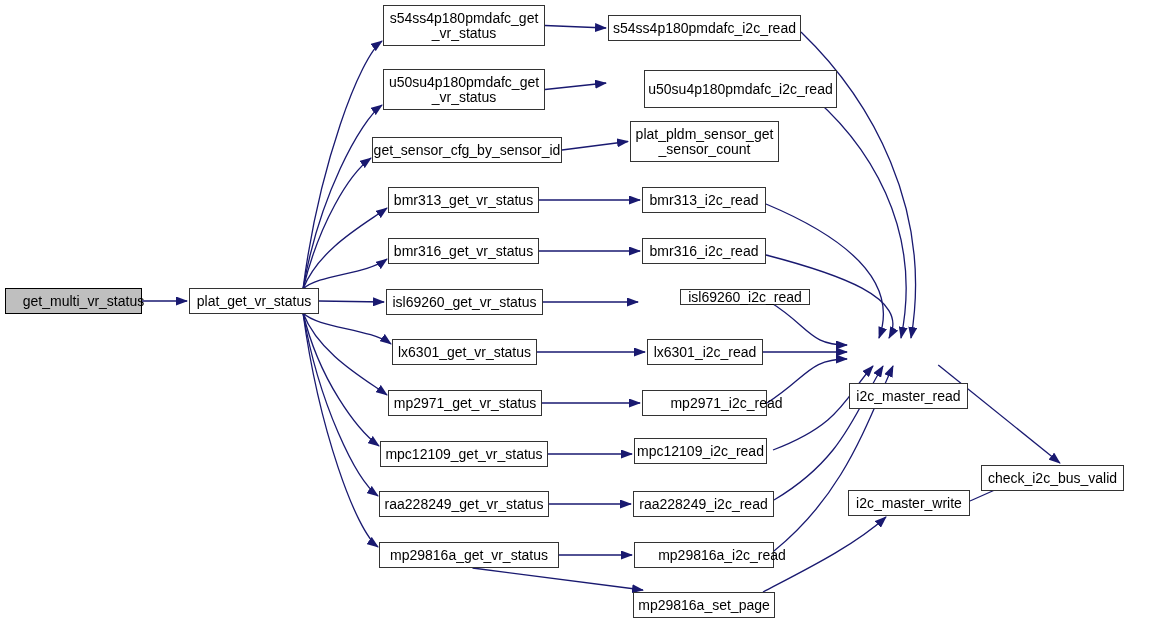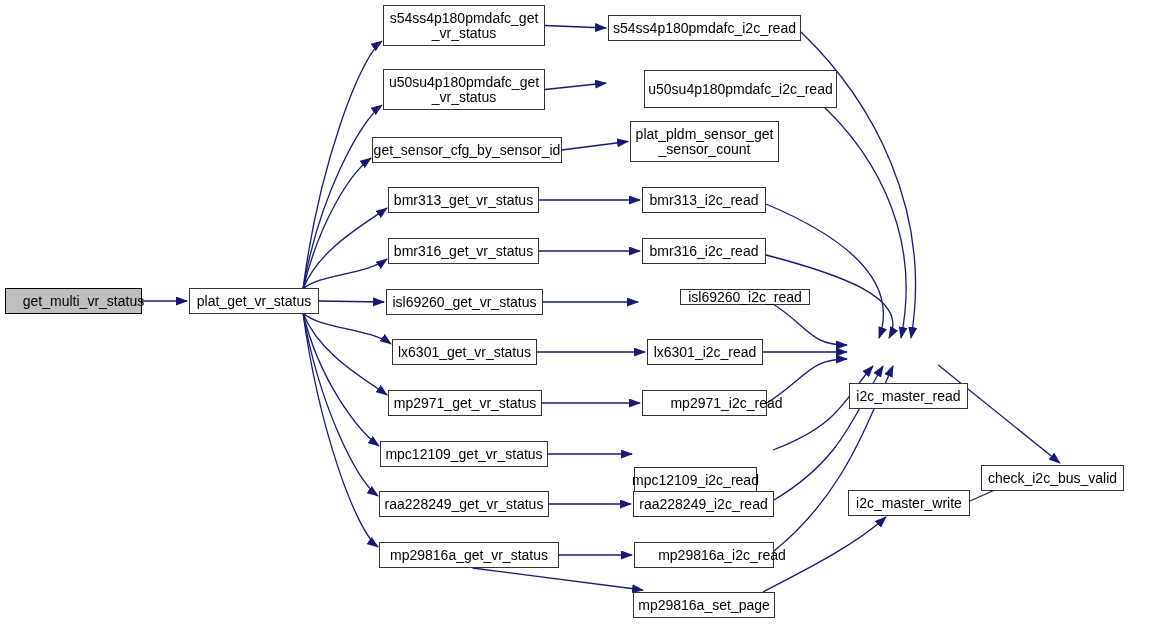--- a/index.html
+++ b/index.html
@@ -118,21 +118,21 @@
       <div class="node" style="left: 379px; top: 542px; width: 180px; height: 26px;">mp29816a_get_vr_status</div>
       <div class="node" style="left: 608px; top: 15px; width: 193px; height: 26px;">s54ss4p180pmdafc_i2c_read</div>
       <div class="node" style="left: 608px; top: 70px; width: 193px; height: 38px; margin-left: 36px;">u50su4p180pmdafc_i2c_read</div>
       <div class="node" style="left: 630px; top: 121px; width: 149px; height: 41px;">plat_pldm_sensor_get
 _sensor_count</div>
       <div class="node" style="left: 642px; top: 187px; width: 124px; height: 26px;">bmr313_i2c_read</div>
       <div class="node" style="left: 642px; top: 238px; width: 124px; height: 26px;">bmr316_i2c_read</div>
       <div class="node" style="left: 640px; top: 289px; width: 130px; height: 16px; margin-left: 40px;">isl69260_i2c_read</div>
       <div class="node" style="left: 647px; top: 339px; width: 116px; height: 26px;">lx6301_i2c_read</div>
       <div class="node" style="left: 642px; top: 390px; width: 125px; height: 26px; padding-left: 44px;">mp2971_i2c_read</div>
-      <div class="node" style="left: 634px; top: 467px; width: 123px; height: 26px;">mpc12109_i2c_read</div>
+      <div class="node" style="left: 634px; top: 438px; width: 133px; height: 26px;">mpc12109_i2c_read</div>
       <div class="node" style="left: 633px; top: 491px; width: 141px; height: 26px;">raa228249_i2c_read</div>
       <div class="node" style="left: 634px; top: 542px; width: 140px; height: 26px; padding-left: 36px;">mp29816a_i2c_read</div>
       <div class="node" style="left: 633px; top: 592px; width: 142px; height: 26px;">mp29816a_set_page</div>
       <div class="node" style="left: 849px; top: 339px; width: 119px; height: 26px; margin-top: 44px;">i2c_master_read</div>
       <div class="node" style="left: 848px; top: 490px; width: 122px; height: 26px;">i2c_master_write</div>
       <div class="node" style="left: 981px; top: 465px; width: 143px; height: 26px;">check_i2c_bus_valid</div>
     </div>
 </div>
 
 </body></html>

